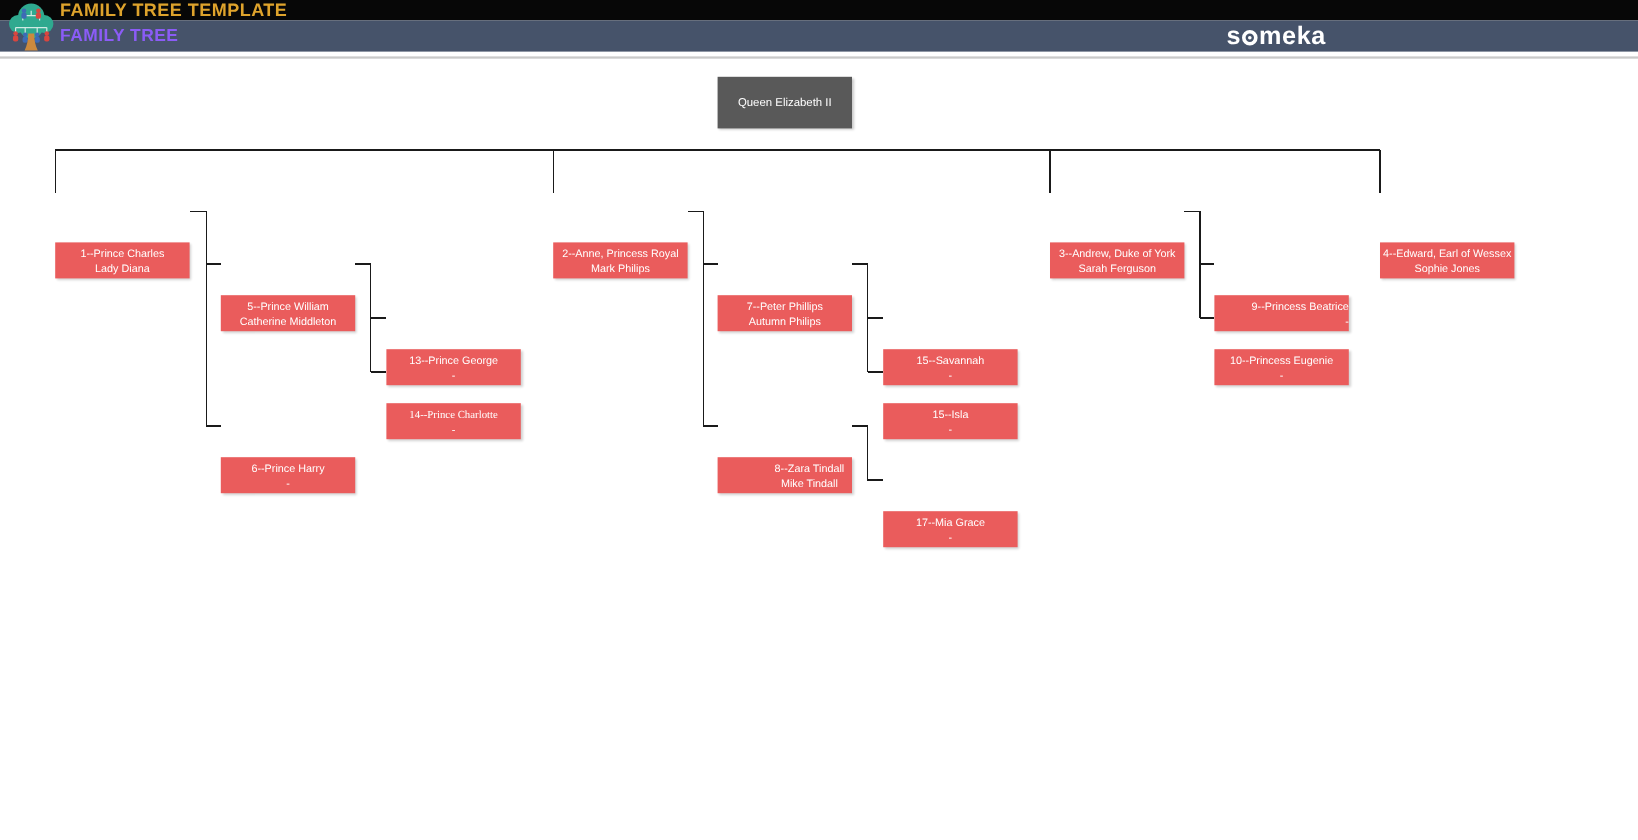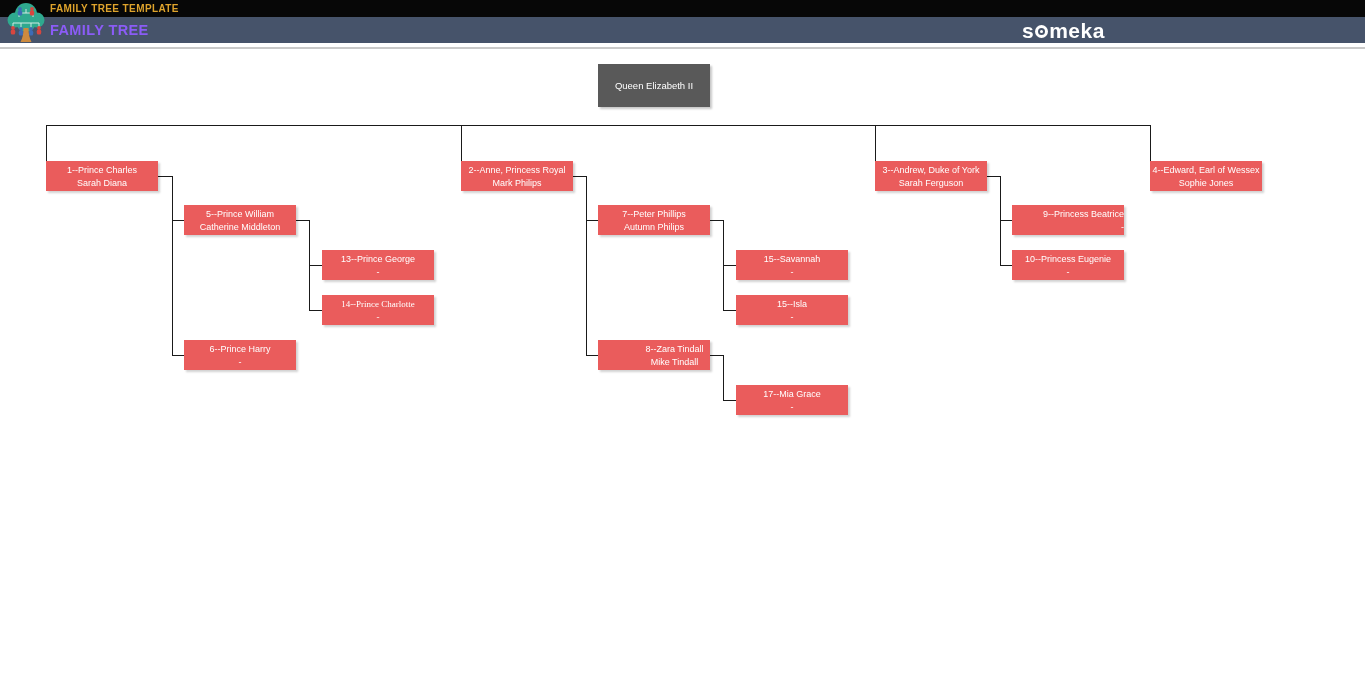--- a/index.html
+++ b/index.html
@@ -8,38 +8,38 @@
 
   
   .header { position: relative; width: 1365px; height: 49px; background: #ffffff; }
   .bar-top { position: absolute; left: 0; top: 0; width: 1365px; height: 17px; background: #070707; }
   .bar-main { position: absolute; left: 0; top: 17px; width: 1365px; height: 26px; background: #46536A; }
   .separator { position: absolute; left: 0; top: 47px; width: 1365px; height: 2px; background: #C9C9C9; }
 
   .logo-wrap { position: absolute; left: 7px; top: 1px; width: 38px; height: 42px; z-index: 3; }
 
   .template-title { position: absolute; left: 50px; top: 0; height: 33px; line-height: 18px;
-    color: #DEA32C; font-size: 10px; font-weight: bold; letter-spacing: 0.4px; }
+    color: #DEA32C; font-size: 15px; font-weight: bold; letter-spacing: 0.4px; }
   .page-title { position: absolute; left: 50px; top: 17px; height: 26px; line-height: 26px;
     color: #8b5cf6; font-size: 14.5px; font-weight: bold; letter-spacing: 0.4px; }
 
   .brand { position: absolute; left: 1022px; top: 17px; height: 26px; line-height: 25px;
     color: #ffffff; font-size: 21px; font-weight: bold; letter-spacing: 0.5px; display: flex; align-items: center; }
   .brand .o-ring { display: inline-block; width: 13px; height: 13px; border: 3px solid #ffffff;
     border-radius: 50%; position: relative; margin: 3px 1px 0 1px; }
   .brand .o-ring::after { content: ""; position: absolute; left: 2px; top: 2px; width: 3px; height: 3px;
     background: #ffffff; border-radius: 50%; }
 
   
   .canvas { position: relative; width: 1365px; height: 477px; background: #ffffff; }
   .connectors { position: absolute; left: 0; top: 0; }
 
   .node { position: absolute; width: 112px; height: 30px; background: #EA5C5C; color: #ffffff;
     text-align: center; font-size: 9px; line-height: 13px; padding-top: 2.5px;
-    box-shadow: 1.5px 1.5px 2px rgba(0,0,0,0.18); }
+    box-shadow: 1.5px 1.5px 2px rgba(0,0,0,0.18); margin-top: 41px; }
   .node span { display: block; white-space: nowrap; }
 
   .root-node { position: absolute; left: 598px; top: 15px; width: 112px; height: 43px;
     background: #595959; color: #ffffff; display: flex; align-items: center; justify-content: center;
     font-size: 9.5px; box-shadow: 1.5px 1.5px 2px rgba(0,0,0,0.22); }
 
   
   .n1  { left: 46px;   top: 112px; }
   .n2  { left: 461px;  top: 112px; }
   .n3  { left: 875px;  top: 112px; }
@@ -138,21 +138,21 @@
       <path d="M987 127 H1000 V216 M1000 171 H1012 M1000 216 H1012"></path>
     </g>
   </svg>
 
   <div class="root-node">
     <span>Queen Elizabeth II</span>
   </div>
 
   <div class="node n1">
     <span>1--Prince Charles</span>
-    <span>Sarah Diana</span>
+    <span>Lady Diana</span>
   </div>
   <div class="node n2">
     <span>2--Anne, Princess Royal</span>
     <span>Mark Philips</span>
   </div>
   <div class="node n3">
     <span>3--Andrew, Duke of York</span>
     <span>Sarah Ferguson</span>
   </div>
   <div class="node n4">

